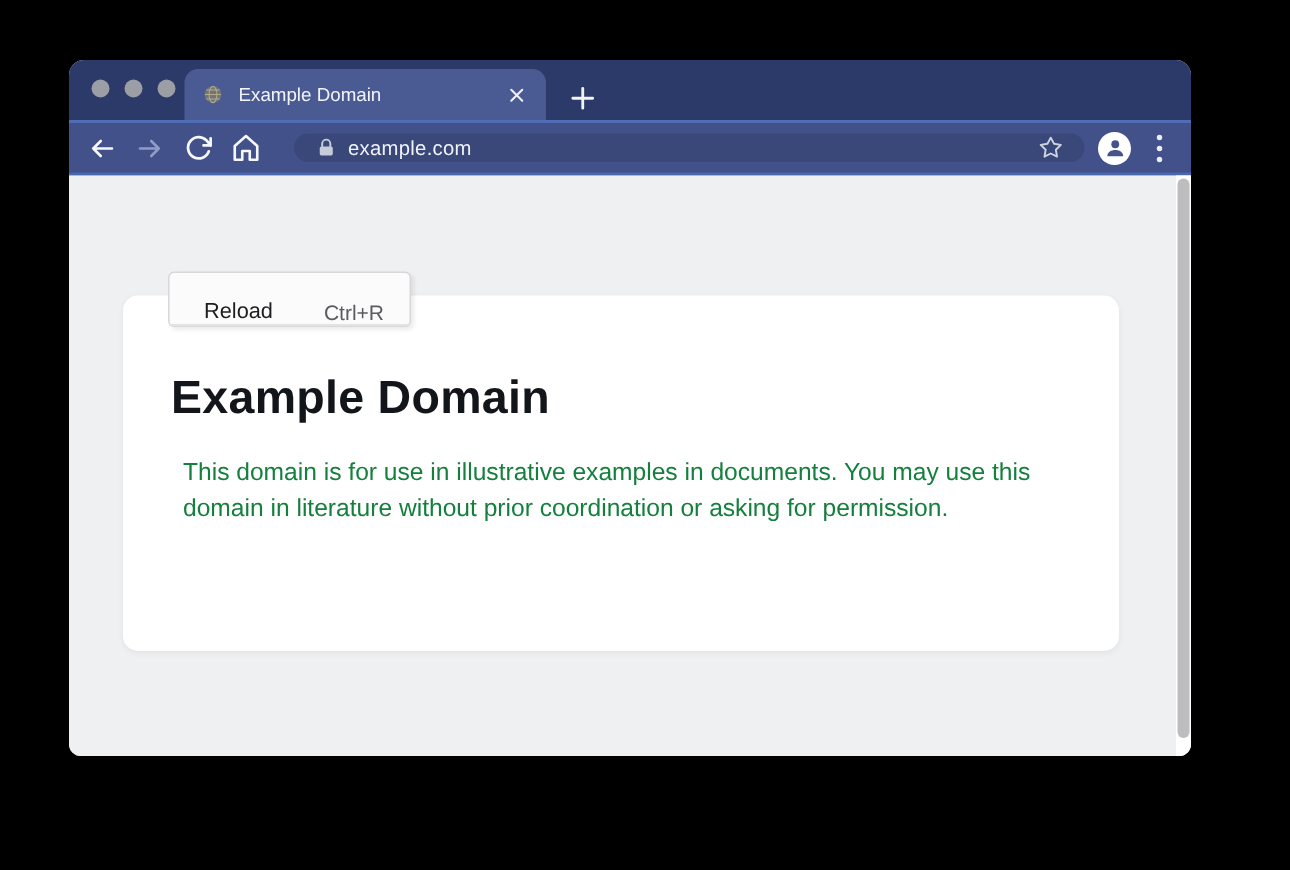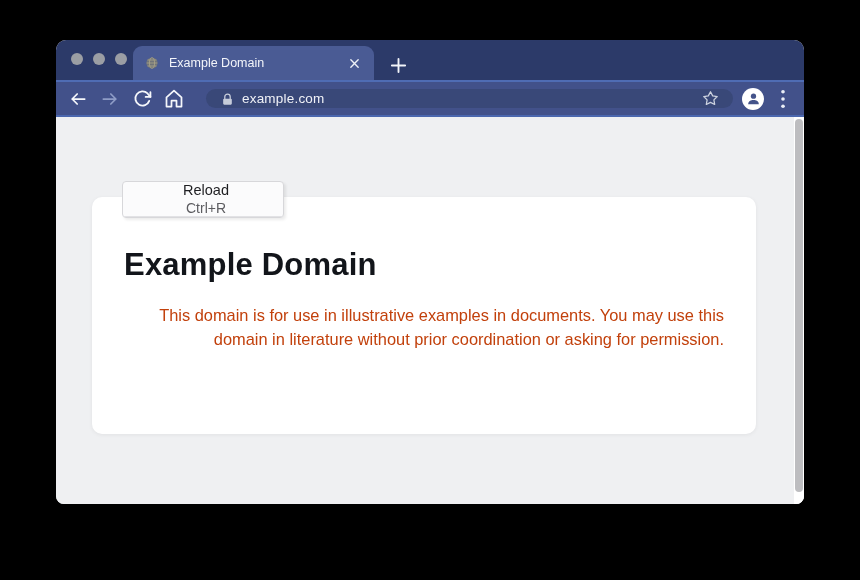--- a/index.html
+++ b/index.html
@@ -5,21 +5,21 @@
   * { box-sizing: border-box; }
   html, body { margin: 0; padding: 0; }
   body {
     width: 860px; height: 580px;
     background: #000;
     font-family: "Liberation Sans", sans-serif;
     position: relative; overflow: hidden;
   }
 
   .window {
-    position: absolute; left: 56px; top: 40px;
+    position: absolute; left: 46px; top: 40px;
     width: 748px; height: 464px;
     border-radius: 10px 10px 8px 8px;
     overflow: hidden;
     background: #eff0f2;
     display: flex; flex-direction: column;
   }
 
   
   .titlebar {
     height: 40px; flex: 0 0 40px;
@@ -109,47 +109,45 @@
     border-radius: 10px;
     box-shadow: 0 1px 4px rgba(0,0,0,.06);
     padding: 50px 32px 0 32px;
   }
   .page-heading {
     margin: 0;
     font-size: 31px; font-weight: bold;
     color: #12151a; letter-spacing: .2px;
   }
   .page-paragraph {
-    margin: 21px 0 0 0;
+    margin: 21px 0 0 8px;
     max-width: 600px;
     font-size: 16.4px; line-height: 1.46;
-    color: #c2410c;
-    text-align: right;
+    color: #15803d;
   }
   .page-link {
     display: inline-block; margin-top: 16px;
     color: #4f5d9c; font-size: 16.4px;
     text-decoration: none;
   }
 
   
   .context-menu {
     position: absolute; left: 66px; top: 64px;
     width: 162px;
     background: #fbfbfc;
     border: 1px solid #d7d7da;
     border-radius: 4px;
     box-shadow: 2px 2px 3px rgba(0,0,0,.08);
     z-index: 5;
   }
   .menu-item {
     height: 34px;
-    display: flex; align-items: center; justify-content: space-between;
+    display: flex; align-items: flex-end; justify-content: space-between;
     padding: 0 17px 0 23px;
-    flex-direction: column;
   }
   .menu-item-label { font-size: 14.5px; color: #1e1e21; }
   .menu-item-shortcut { font-size: 14px; color: #5c5c60; }
   .menu-divider { height: 1px; background: #e2e2e5; }
 
   
   .scrollbar-track {
     position: absolute; right: 0; top: 0;
     width: 10px; height: 100%;
     background: #ffffff;

